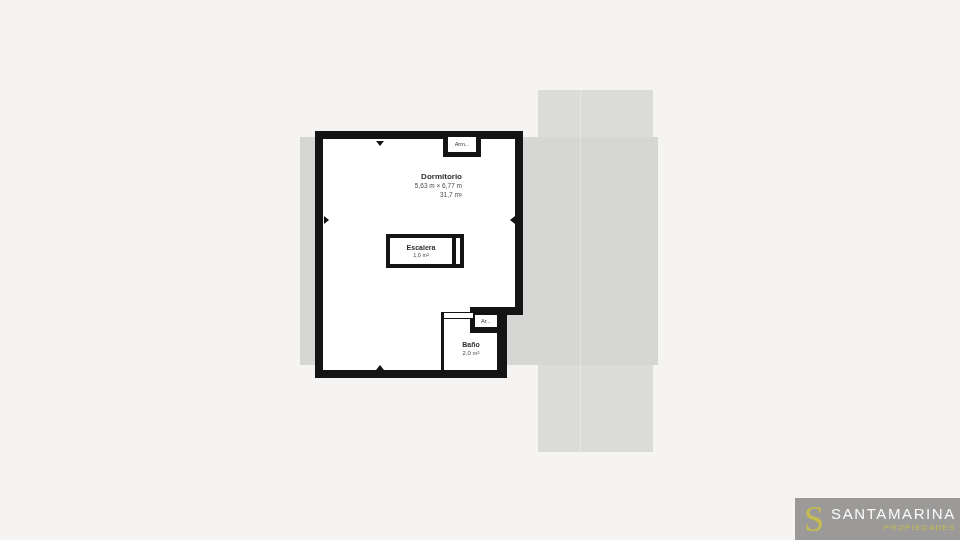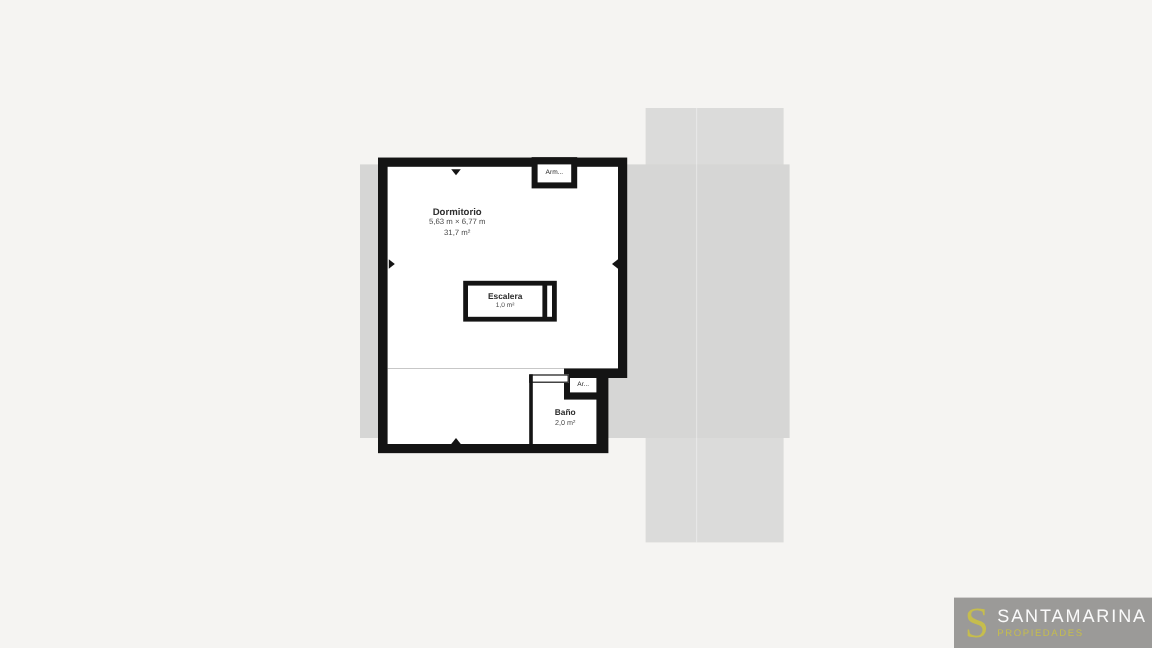--- a/index.html
+++ b/index.html
@@ -29,41 +29,41 @@
   #stairs-interior{position:absolute;left:4px;top:4px;width:62px;height:26px;background:#fff;
                    display:flex;flex-direction:column;align-items:center;justify-content:center;}
   #stairs-slot{position:absolute;left:70px;top:4px;width:4px;height:26px;background:#fff;}
   .stairs-name{font-size:7px;font-weight:bold;color:#2e2e2e;line-height:9px;}
   .stairs-area{font-size:5.5px;color:#4a4a4a;line-height:7px;}
 
   #arm-box{position:absolute;left:128px;top:0;width:38px;height:26px;background:#141414;}
   #arm-interior{position:absolute;left:5px;top:6px;width:28px;height:15px;background:#fff;
                 text-align:center;font-size:5.5px;line-height:15px;color:#2e2e2e;}
 
-  #dormitorio-label{position:absolute;left:6px;top:41px;width:120px;text-align:center;}
+  #dormitorio-label{position:absolute;left:27px;top:41px;width:120px;text-align:right;}
   .room-name{font-size:8px;font-weight:bold;color:#2e2e2e;line-height:10px;}
   .room-dims{font-size:6.5px;color:#4a4a4a;line-height:8.5px;}
   .room-area{font-size:6.5px;color:#4a4a4a;line-height:8.5px;}
 
   #bano-label{position:absolute;left:116px;top:209px;width:80px;text-align:center;}
   #bano-label .room-name{font-size:7px;line-height:9px;}
   #bano-label .room-area{font-size:6px;line-height:8px;}
 
   .marker{position:absolute;width:0;height:0;}
   #marker-top{left:61px;top:10px;border-left:4px solid transparent;border-right:4px solid transparent;border-top:5px solid #141414;}
   #marker-bottom{left:61px;top:234px;border-left:4px solid transparent;border-right:4px solid transparent;border-bottom:5px solid #141414;}
   #marker-left{left:9px;top:85px;border-top:4px solid transparent;border-bottom:4px solid transparent;border-left:5px solid #141414;}
   #marker-right{left:195px;top:85px;border-top:4px solid transparent;border-bottom:4px solid transparent;border-right:5px solid #141414;}
 
   
   #logo{position:absolute;left:795px;top:498px;width:165px;height:42px;background:#9b9a98;z-index:5;
         display:flex;align-items:center;padding-left:9px;box-sizing:border-box;}
   #logo-monogram{font-family:"Liberation Serif",serif;font-size:36px;line-height:30px;
                  color:#c6bd4d;font-weight:300;margin-right:7px;}
-  #logo-text{display:flex;flex-direction:column;}
+  #logo-text{display:flex;flex-direction:column;align-items:flex-end;}
   #logo-brand{font-size:15px;letter-spacing:1.6px;color:#fafafa;line-height:15px;font-weight:300;}
   #logo-tagline{font-size:8px;font-weight:normal;letter-spacing:1.3px;color:#c6bd4d;line-height:9px;margin-top:2px;}
 </style>
 </head>
 <body>
 
 <div id="stage">
 
   <div id="panel"></div>
   <div id="silhouette"></div>

